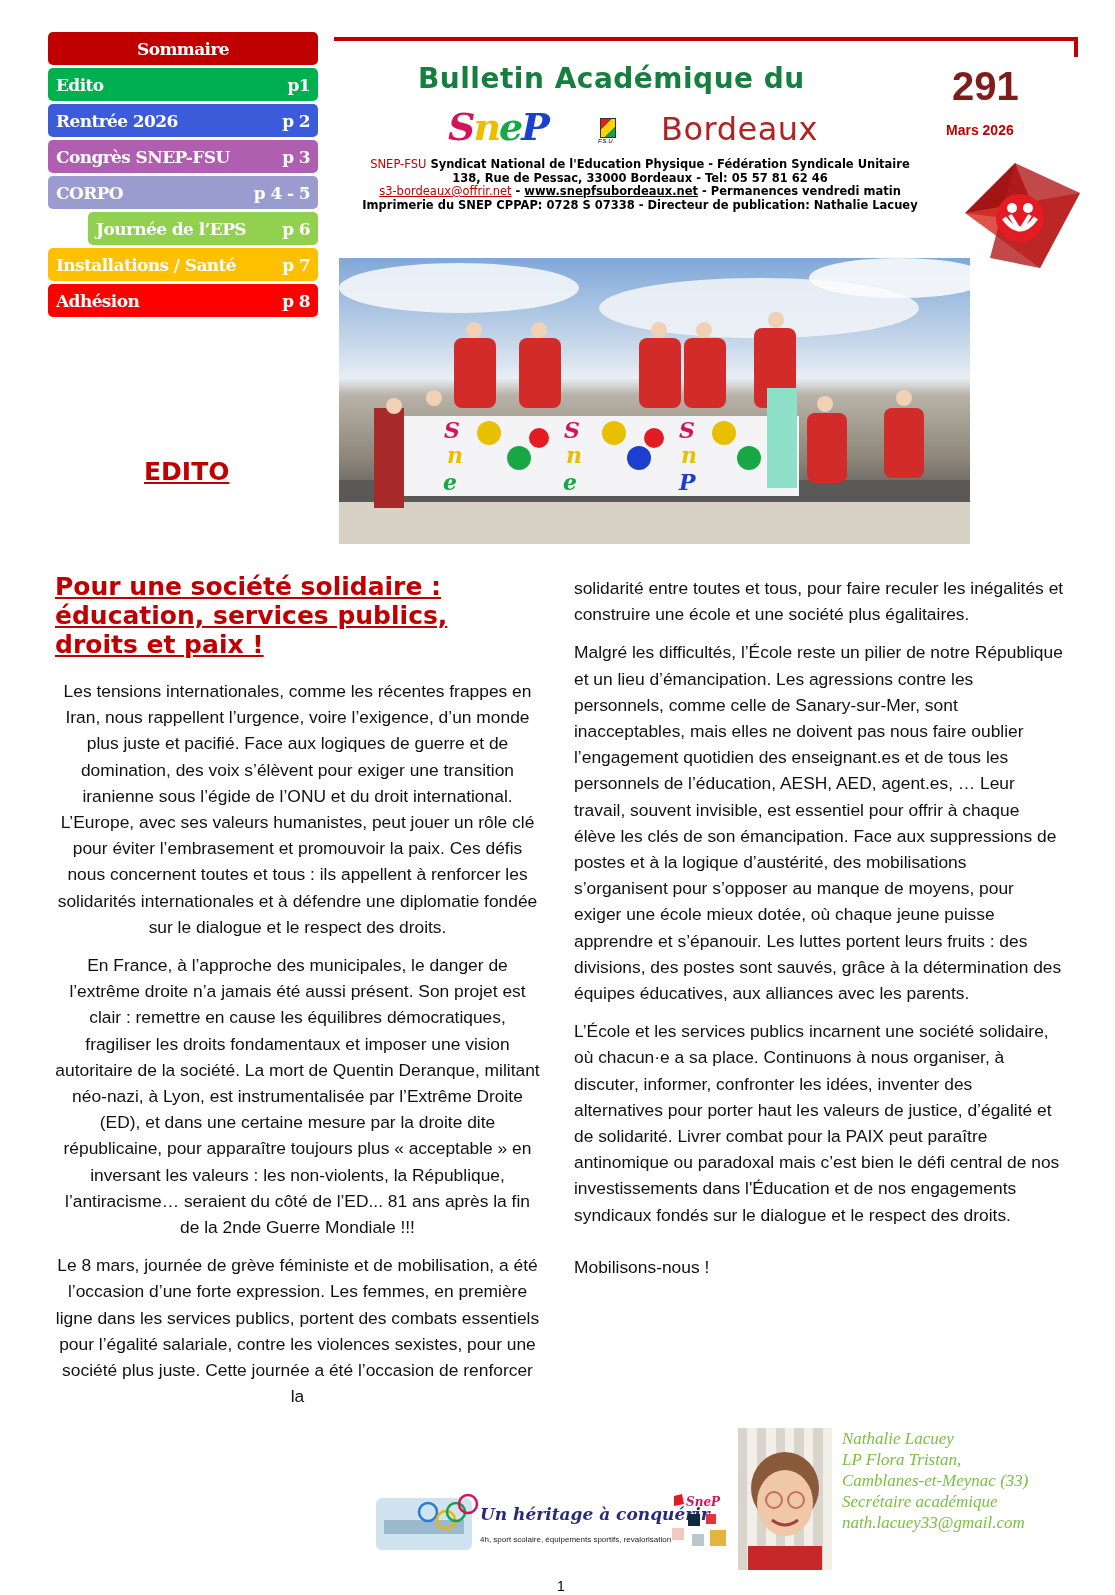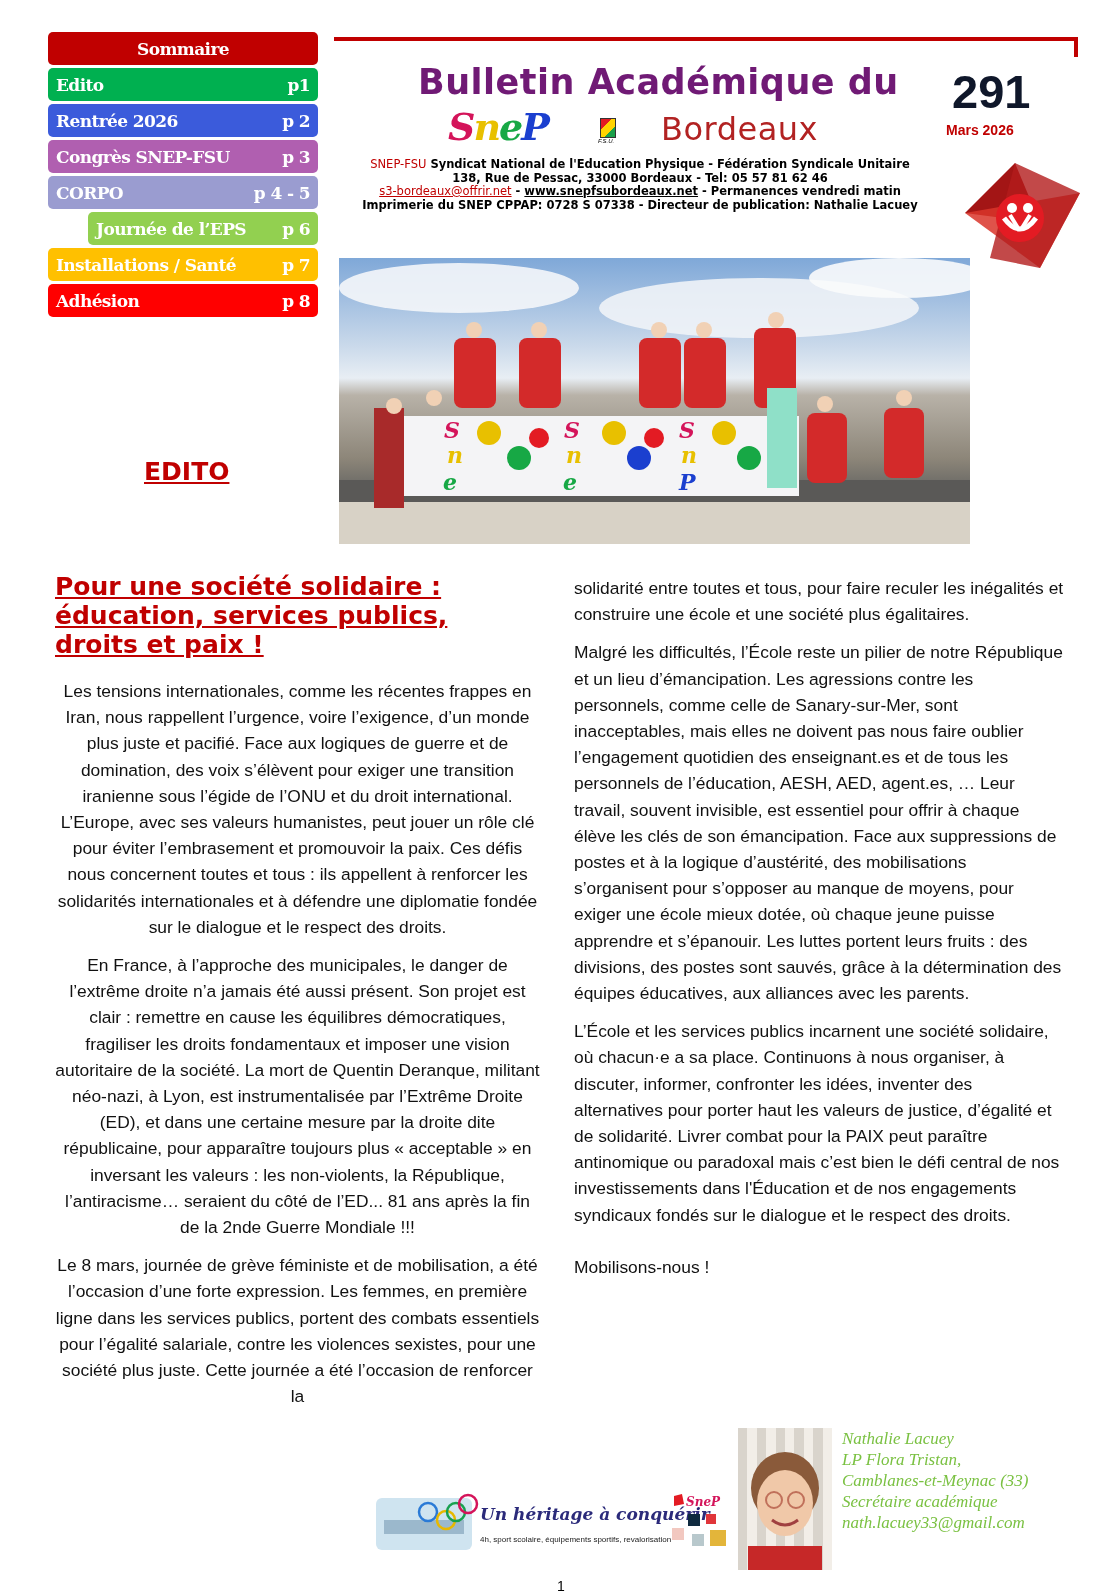--- a/index.html
+++ b/index.html
@@ -6,27 +6,27 @@
   body { width: 1115px; height: 1595px; position: relative; overflow: hidden; font-family: "Liberation Sans", sans-serif; color: #000; }
 
   
   .toc { position: absolute; left: 48px; top: 32px; width: 270px; }
   .toc-row { height: 33px; margin-bottom: 3px; border-radius: 5px; display: flex; align-items: center; justify-content: space-between; padding: 0 8px; box-sizing: border-box; color: #fff; font-family: "DejaVu Serif", serif; font-weight: bold; font-size: 17px; letter-spacing: -0.6px; }
   .toc-head { justify-content: center; background: #c00000; }
 
   
   .hdr-line-top { position: absolute; left: 334px; top: 37px; width: 742px; height: 4px; background: #c00000; }
   .hdr-line-right { position: absolute; left: 1074px; top: 37px; width: 4px; height: 20px; background: #c00000; }
-  .hdr-title1 { position: absolute; left: 418px; top: 62px; font-family: "DejaVu Sans", sans-serif; font-weight: bold; font-size: 35px; color: #701a75; letter-spacing: 0.5px; }
+  .hdr-title1 { position: absolute; left: 418px; top: 62px; font-family: "DejaVu Sans", sans-serif; font-weight: bold; font-size: 28px; color: #15803d; letter-spacing: 0.5px; }
   .hdr-title2 { position: absolute; left: 633px; top: 110px; font-family: "DejaVu Sans", sans-serif; font-weight: normal; font-size: 32px; color: #b22222; letter-spacing: 0.5px; margin-left: 28px; }
   .snep-logo { position: absolute; left: 448px; top: 104px; font-family: "DejaVu Serif", serif; font-style: italic; font-weight: bold; font-size: 38px; letter-spacing: -2px; }
   .snep-logo .s { color: #d4145a; } .snep-logo .n { color: #e8c000; } .snep-logo .e { color: #17a845; } .snep-logo .p { color: #1b3fcf; }
   .fsu-mini { position: absolute; left: 600px; top: 118px; width: 14px; height: 18px; background: linear-gradient(135deg,#e31b23 0 33%,#ffd400 33% 66%,#1aa04a 66%); border: 1px solid #333; }
   .fsu-mini-txt { position: absolute; left: 598px; top: 138px; font-size: 6px; font-style: italic; }
-  .issue-num { position: absolute; left: 952px; top: 64px; font-family: "Liberation Sans", sans-serif; font-weight: bold; font-size: 47px; color: #0f172a; }
+  .issue-num { position: absolute; left: 952px; top: 64px; font-family: "Liberation Sans", sans-serif; font-weight: bold; font-size: 40px; color: #7f1d1d; }
   .issue-date { position: absolute; left: 946px; top: 122px; font-family: "Liberation Sans", sans-serif; font-weight: bold; font-size: 14px; color: #c00000; }
   .hdr-info { position: absolute; left: 340px; top: 158px; width: 600px; text-align: center; font-family: "DejaVu Sans", sans-serif; font-size: 11.5px; line-height: 13.5px; font-weight: bold; color: #000; }
   .hdr-info .red { color: #c00000; font-weight: normal; }
   .hdr-info .link { color: #c00000; font-weight: normal; text-decoration: underline; }
   .hdr-info .ul { text-decoration: underline; }
   .star { position: absolute; left: 960px; top: 158px; width: 130px; height: 120px; }
 
   
   .photo { position: absolute; left: 339px; top: 258px; width: 631px; height: 286px; overflow: hidden; background: linear-gradient(#7fa8d8 0%, #c8d8ea 30%, #e8eef4 42%, #b8b2a8 48%, #8d8679 70%, #6b6a66 80%, #cfc8bc 100%); }
 

